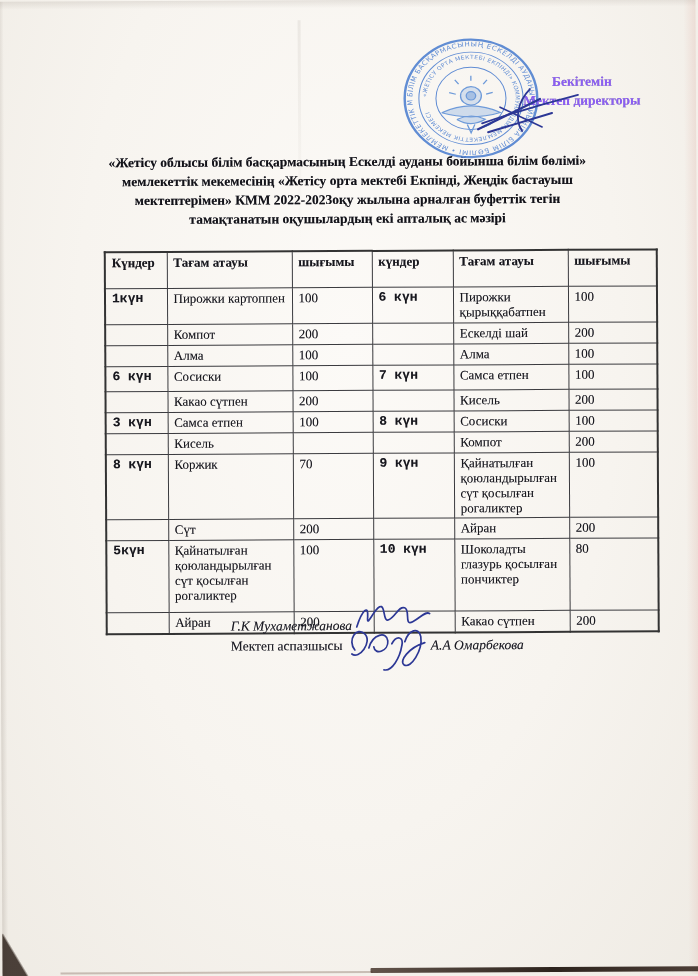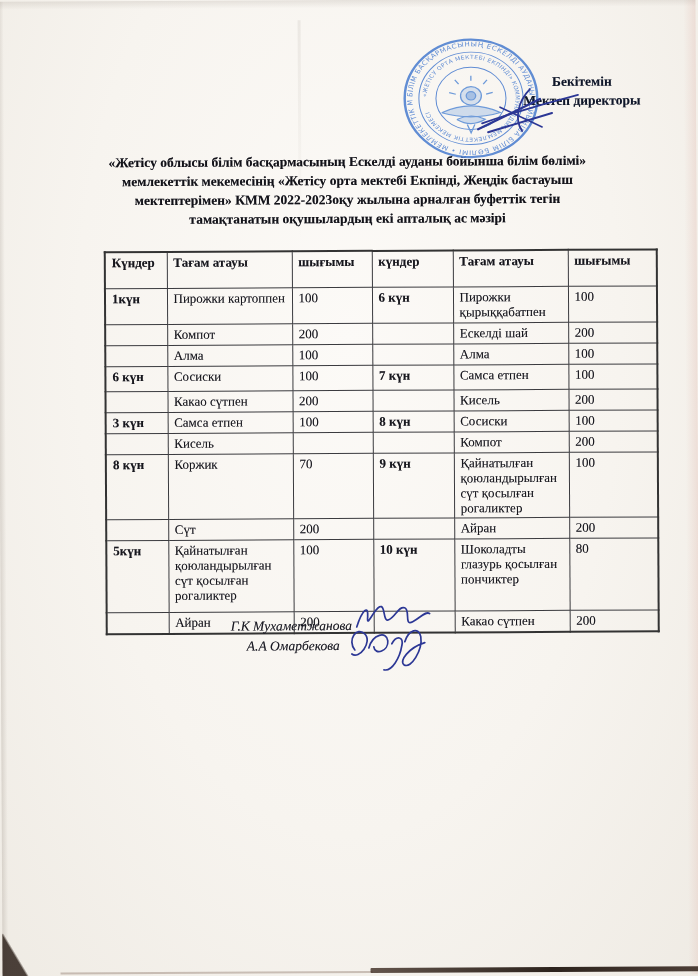--- a/index.html
+++ b/index.html
@@ -9,59 +9,59 @@
     background:radial-gradient(ellipse at 50% 35%, #fcfaf7 0%, #f7f4ef 55%, #efebe4 100%);
     color:#17171d;
   }
   #doc{position:absolute;inset:0;transform:rotate(-0.3deg);transform-origin:50% 50%;}
 
   
   .stamp{position:absolute;left:402px;top:36px;width:142px;height:126px;opacity:.88;z-index:1;}
 
   
   .approval{position:absolute;left:500px;top:74px;width:168px;text-align:center;
-    font-size:13.5px;font-weight:600;line-height:1.4;color:#0f172a;z-index:2;
+    font-size:13.5px;font-weight:600;line-height:1.4;color:#8b5cf6;z-index:2;
     text-shadow:0 0 .4px rgba(20,20,40,.4);}
   .approval div{white-space:nowrap;}
   .sig{position:absolute;z-index:3;}
   .sig path, .sig polyline{fill:none;stroke:#2c3795;stroke-linecap:round;}
 
   
   .title{position:absolute;left:59px;top:152px;width:580px;text-align:center;
     font-size:13.5px;font-weight:bold;line-height:1.42;color:#121218;
     text-shadow:0 0 .4px rgba(10,10,30,.45);}
 
   
   table.menu{position:absolute;left:105px;top:250px;width:552px;border-collapse:collapse;
     table-layout:fixed;font-size:13px;color:#17171d;background:transparent;
     text-shadow:0 0 .4px rgba(10,10,30,.4);}
   table.menu td, table.menu th{border:1px solid #3b3b3f;vertical-align:top;
     padding:3px 4px 2px 6px;text-align:left;line-height:1.15;overflow:hidden;}
   table.menu{border:2px solid #333;}
   table.menu th{font-weight:bold;height:30px;}
-  td.day{font-weight:bold;}
+  td.day{font-weight:bold;font-family:Liberation Mono, monospace;}
   tbody tr:nth-child(1){height:30px;}
   tbody tr:nth-child(2){height:21px;}
   tbody tr:nth-child(3){height:21px;}
   tbody tr:nth-child(4){height:25px;}
   tbody tr:nth-child(5){height:19px;}
   tbody tr:nth-child(6){height:18px;}
   tbody tr:nth-child(7){height:17px;}
   tbody tr:nth-child(8){height:58px;}
   tbody tr:nth-child(9){height:18px;}
   tbody tr:nth-child(10){height:72px;}
   tbody tr:nth-child(11){height:21px;}
 
   
   .sign-block{position:absolute;left:230px;top:616px;width:330px;font-size:13.5px;
     color:#1a1a22;text-shadow:0 0 .4px rgba(10,10,30,.4);z-index:2;}
   .sign-row{display:flex;height:20px;line-height:20px;}
   .sign-role{width:178px;}
   .sign-name{white-space:nowrap;font-style:italic;}
-  .sign-row:nth-child(2) .sign-name{margin-left:16px;}
+  .sign-row:nth-child(2) .sign-name{margin-left:22px;}
 
   
   .artifact{position:absolute;pointer-events:none;}
   .edge-l{left:0;top:0;width:6px;height:100%;background:linear-gradient(to right,rgba(150,140,130,.28),transparent);}
   .edge-r{right:0;top:0;width:12px;height:100%;background:linear-gradient(to left,rgba(222,178,168,.30),transparent);}
   .edge-t{left:0;top:0;width:100%;height:8px;background:linear-gradient(to bottom,rgba(160,150,140,.22),transparent);}
   .strip-faint{left:58px;top:971px;width:312px;height:2px;background:rgba(120,95,80,.35);}
   .strip-dark{left:368px;top:968px;width:330px;height:5px;border-radius:1px;
     background:linear-gradient(to right,rgba(58,40,30,.78),rgba(28,18,12,.92) 55%,rgba(48,32,24,.85));}
   .corner-tri{left:0;top:932px;width:26px;height:44px;
@@ -227,20 +227,21 @@
         <td>200</td>
       </tr>
     </tbody>
   </table>
 
   <div class="sign-block">
     <div class="sign-row">
       <span class="sign-name">Г.К Мухаметжанова</span>
     </div>
     <div class="sign-row">
+      <span class="sign-role">Мектеп аспазшысы</span>
       <span class="sign-name">А.А Омарбекова</span>
     </div>
   </div>
 
   <svg class="sig" style="left:352px;top:597px;width:80px;height:42px;" viewBox="0 0 80 42">
     <path d="M4,30 C10,12 16,8 15,20 C14,32 20,14 27,10 C33,7 30,26 36,23 C43,20 46,9 52,11 C58,13 51,30 60,25 C68,21 73,14 77,17" stroke-width="1.7"></path>
   </svg>
 
   <svg class="sig" style="left:344px;top:620px;width:96px;height:54px;" viewBox="0 0 96 54">
     <path d="M10,30 C2,20 12,6 20,14 C28,22 14,40 7,34" stroke-width="1.7"></path>

